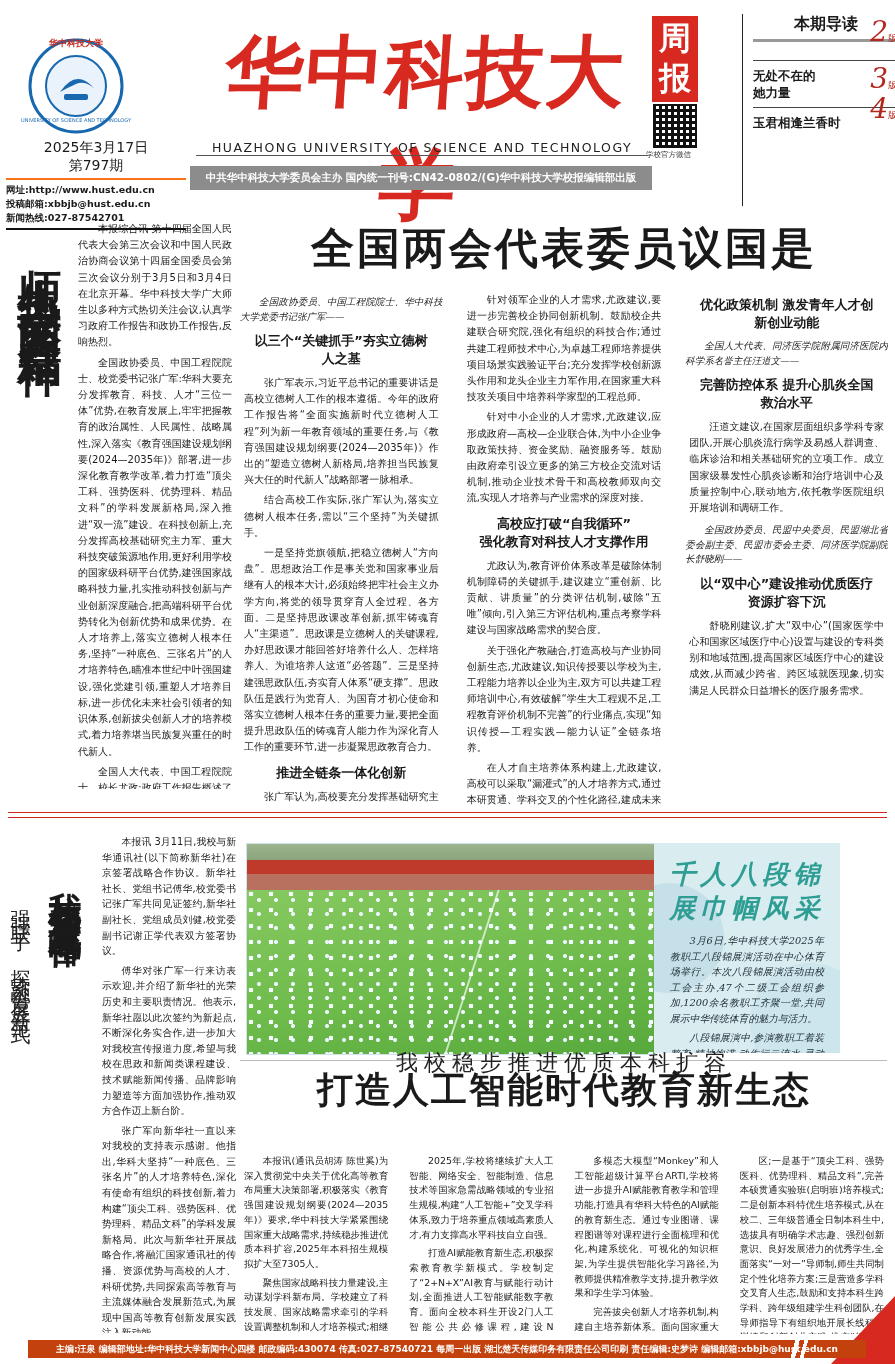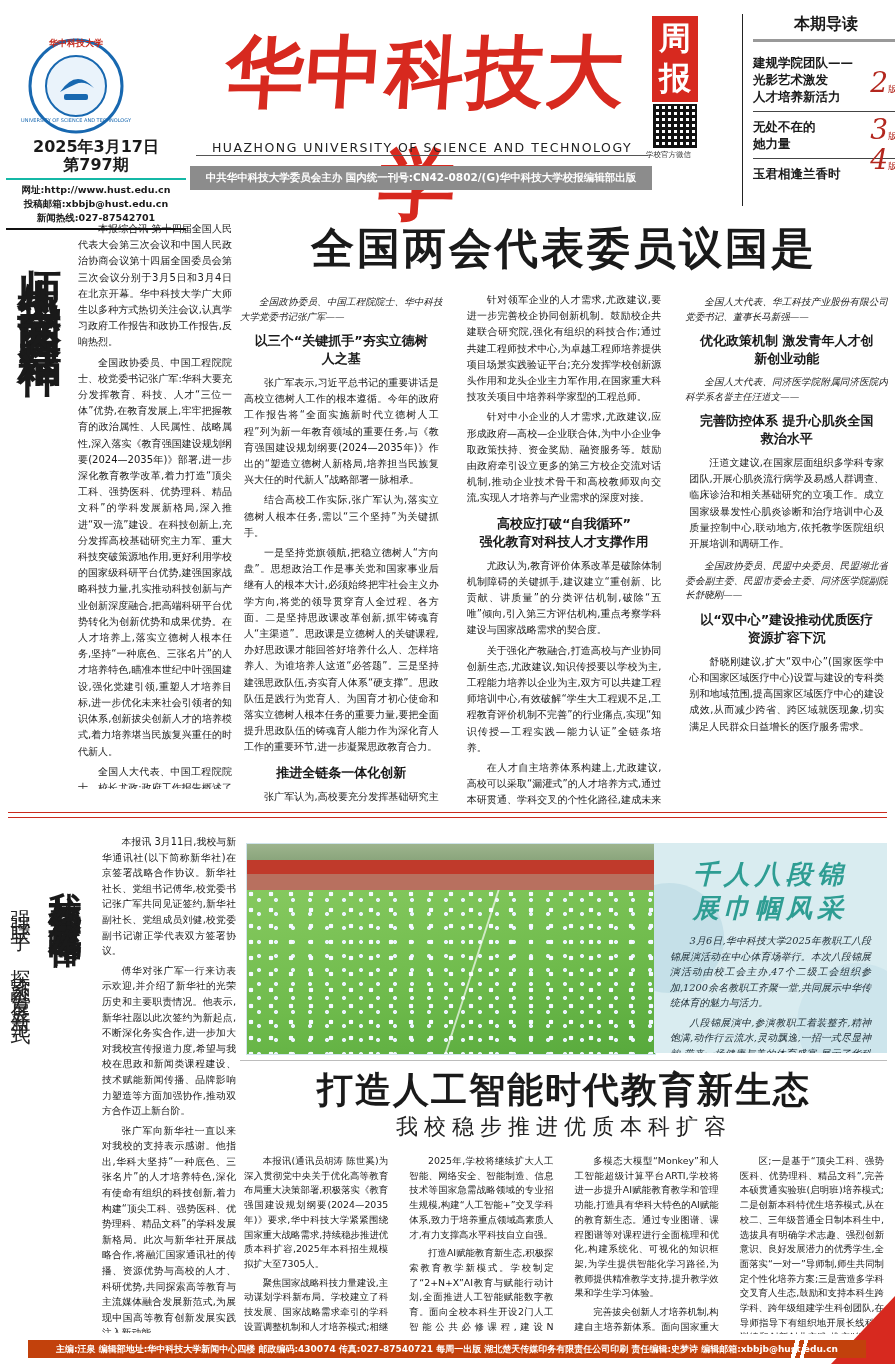--- a/index.html
+++ b/index.html
@@ -1,22 +1,22 @@
 <!DOCTYPE html>
 <html><head>
 <meta charset="utf-8">
 <style>
   html,body{margin:0;padding:0;background:#e8e8e8;}
   .page{position:relative;width:895px;height:1364px;background:#fff;margin:0 auto;
         font-family:"DejaVu Sans",sans-serif;color:#1a1a1a;overflow:hidden;}
   
   .logo{position:absolute;left:20px;top:30px;width:112px;height:104px;}
-  .date-block{position:absolute;left:10px;top:138px;width:172px;text-align:center;font-size:16px;font-weight:bold;line-height:18px;}
-  .contact-block{position:absolute;left:6px;top:178px;width:180px;border-top:2px solid #14b8a6;border-bottom:2px solid #111;
-        padding:3px 0;font-size:9.5px;line-height:14px;font-weight:bold;text-align:center;}
+  .date-block{position:absolute;left:10px;top:138px;width:172px;text-align:center;font-size:14px;font-weight:normal;line-height:18px;}
+  .contact-block{position:absolute;left:6px;top:178px;width:180px;border-top:2px solid #f97316;border-bottom:2px solid #111;
+        padding:3px 0;font-size:9.5px;line-height:14px;font-weight:bold;}
   .masthead-title{position:absolute;left:196px;top:16px;width:452px;text-align:center;
         font-family:"DejaVu Serif",serif;font-weight:bold;font-size:78px;line-height:112px;
         letter-spacing:2px;transform:skewX(-4deg);}
   .weekly-badge{position:absolute;left:652px;top:16px;width:46px;height:84px;background:#d7291f;color:#fff;
         font-weight:bold;font-size:32px;line-height:40px;text-align:center;padding-top:2px;}
   .qr{position:absolute;left:653px;top:104px;width:44px;height:44px;
         background:
           repeating-linear-gradient(0deg,#111 0 3px,transparent 3px 6px),
           repeating-linear-gradient(90deg,#111 0 3px,#fff 3px 6px);}
   .qr-caption{position:absolute;left:646px;top:150px;width:60px;text-align:left;font-size:7.5px;color:#333;}
@@ -64,33 +64,33 @@
   .photo .trees{position:absolute;left:0;top:0;right:0;height:16px;background:linear-gradient(#9db48d,#8aa57c);}
   .photo .banner{position:absolute;left:0;top:16px;right:0;height:14px;background:#c03a2b;}
   .photo .track{position:absolute;left:0;top:30px;right:0;height:16px;background:#b8705f;}
   .photo .field{position:absolute;left:0;top:46px;right:0;bottom:0;
         background:
           radial-gradient(circle at 4px 4px,#f4f9ff 2.1px,transparent 2.6px),
           radial-gradient(circle at 12px 10px,#e8f3fa 1.8px,transparent 2.3px),
           linear-gradient(170deg,#86c95f 0%,#6fbb4c 55%,#57a93c 100%);
         background-size:20px 16px,17px 14px,100% 100%;}
   .photo .fieldline{position:absolute;left:55%;top:46px;width:2px;bottom:0;background:#ffffffaa;transform:skewX(-18deg);}
-  .caption-box{position:absolute;left:654px;top:843px;width:233px;height:210px;background:#d9ecf0;overflow:hidden;}
+  .caption-box{position:absolute;left:654px;top:843px;width:186px;height:210px;background:#d9ecf0;overflow:hidden;}
   .caption-box::before{content:"";position:absolute;left:-40px;top:40px;width:110px;height:110px;border-radius:50%;background:#c5e0e8;}
   .caption-box::after{content:"";position:absolute;right:-30px;bottom:-30px;width:120px;height:120px;border-radius:50%;background:#cde5ec;}
   .caption-title{position:relative;margin:14px 8px 8px;text-align:center;color:#2e9d93;
         font-family:"DejaVu Serif",serif;font-style:italic;font-weight:bold;font-size:26px;line-height:34px;
         letter-spacing:5px;white-space:pre-line;z-index:2;}
   .caption-text{position:relative;margin:2px 12px 0;z-index:2;}
   .caption-text .para{font-size:9.8px;line-height:15.5px;font-family:"DejaVu Serif",serif;font-style:italic;color:#1c2b33;}
   
   .hr-gray{position:absolute;left:240px;right:8px;top:1060px;height:1px;background:#bcbcbc;}
   .bottom-headline{position:absolute;left:240px;top:1066px;width:648px;text-align:center;
         font-size:36px;font-weight:900;letter-spacing:2px;font-family:"DejaVu Serif",serif;}
-  .bottom-subheadline{position:absolute;left:240px;top:1112px;width:648px;text-align:center;
+  .bottom-subheadline{position:absolute;left:240px;top:1048px;width:648px;text-align:center;
         font-size:22px;letter-spacing:6px;font-family:"DejaVu Serif",serif;color:#222;}
   .bottom-cols{position:absolute;left:240px;top:1150px;width:648px;height:184px;display:flex;gap:13px;}
   .bottom-col{flex:1;overflow:hidden;}
   .bottom-col .para{font-size:9.4px;line-height:14.7px;}
   
   .footer-bar{position:absolute;left:28px;top:1340px;width:838px;height:18px;background:#c2410c;color:#fff;
         font-size:9px;line-height:18px;text-align:center;font-weight:bold;}
   .footer-bar::after{content:"";position:absolute;right:54px;top:0;width:26px;height:18px;
         background:linear-gradient(105deg,transparent 30%,#fff 30% 45%,transparent 45% 60%,#fff 60% 72%,transparent 72%);}
   .corner-wedge{position:absolute;right:0;top:1296px;width:64px;height:68px;background:#d7291f;
@@ -124,23 +124,20 @@
 报</div>
     <div class="qr"></div>
     <div class="qr-caption">学校官方微信</div>
     <div class="english-name">HUAZHONG UNIVERSITY OF SCIENCE AND TECHNOLOGY</div>
     <div class="pub-bar">中共华中科技大学委员会主办    国内统一刊号:CN42-0802/(G)华中科技大学校报编辑部出版</div>
   </div>
 
   <div class="digest">
     <div class="digest-title">本期导读</div>
     <div class="digest-item">
-      <div class="digest-label">建规学院团队——
-光影艺术激发
-人才培养新活力</div>
       <div class="digest-page"><span>2</span><small>版</small></div>
     </div>
     <div class="digest-item">
       <div class="digest-label">无处不在的
 她力量</div>
       <div class="digest-page"><span>3</span><small>版</small></div>
     </div>
     <div class="digest-item">
       <div class="digest-label">玉君相逢兰香时</div>
       <div class="digest-page"><span>4</span><small>版</small></div>
@@ -170,21 +167,20 @@
     <div class="main-col">
         <p class="blk-body">针对领军企业的人才需求,尤政建议,要进一步完善校企协同创新机制。鼓励校企共建联合研究院,强化有组织的科技合作;通过共建工程师技术中心,为卓越工程师培养提供项目场景实践验证平台;充分发挥学校创新源头作用和龙头企业主力军作用,在国家重大科技攻关项目中培养科学家型的工程总师。</p>
         <p class="blk-body">针对中小企业的人才需求,尤政建议,应形成政府—高校—企业联合体,为中小企业争取政策扶持、资金奖励、融资服务等。鼓励由政府牵引设立更多的第三方校企交流对话机制,推动企业技术骨干和高校教师双向交流,实现人才培养与产业需求的深度对接。</p>
         <p class="blk-subhead">高校应打破“自我循环”
 强化教育对科技人才支撑作用</p>
         <p class="blk-body">尤政认为,教育评价体系改革是破除体制机制障碍的关键抓手,建议建立“重创新、比贡献、讲质量”的分类评估机制,破除“五唯”倾向,引入第三方评估机构,重点考察学科建设与国家战略需求的契合度。</p>
         <p class="blk-body">关于强化产教融合,打造高校与产业协同创新生态,尤政建议,知识传授要以学校为主,工程能力培养以企业为主,双方可以共建工程师培训中心,有效破解“学生大工程观不足,工程教育评价机制不完善”的行业痛点,实现“知识传授—工程实践—能力认证”全链条培养。</p>
         <p class="blk-body">在人才自主培养体系构建上,尤政建议,高校可以采取“漏灌式”的人才培养方式,通过本研贯通、学科交叉的个性化路径,建成未来技术学院等新型育人单元,鼓励毕业生进入国家战略性新兴产业领域。</p>
       </div>
     <div class="main-col">
-        <p class="blk-intro">全国人大代表、华工科技产业股份有限公司党委书记、董事长马新强——</p>
         <p class="blk-subhead">优化政策机制 激发青年人才创新创业动能</p>
         <p class="blk-intro">全国人大代表、同济医学院附属同济医院内科学系名誉主任汪道文——</p>
         <p class="blk-subhead">完善防控体系 提升心肌炎全国救治水平</p>
         <p class="blk-body">汪道文建议,在国家层面组织多学科专家团队,开展心肌炎流行病学及易感人群调查、临床诊治和相关基础研究的立项工作。成立国家级暴发性心肌炎诊断和治疗培训中心及质量控制中心,联动地方,依托教学医院组织开展培训和调研工作。</p>
         <p class="blk-intro">全国政协委员、民盟中央委员、民盟湖北省委会副主委、民盟市委会主委、同济医学院副院长舒晓刚——</p>
         <p class="blk-subhead">以“双中心”建设推动优质医疗资源扩容下沉</p>
         <p class="blk-body">舒晓刚建议,扩大“双中心”(国家医学中心和国家区域医疗中心)设置与建设的专科类别和地域范围,提高国家区域医疗中心的建设成效,从而减少跨省、跨区域就医现象,切实满足人民群众日益增长的医疗服务需求。</p>
       </div>
   </div>
 

